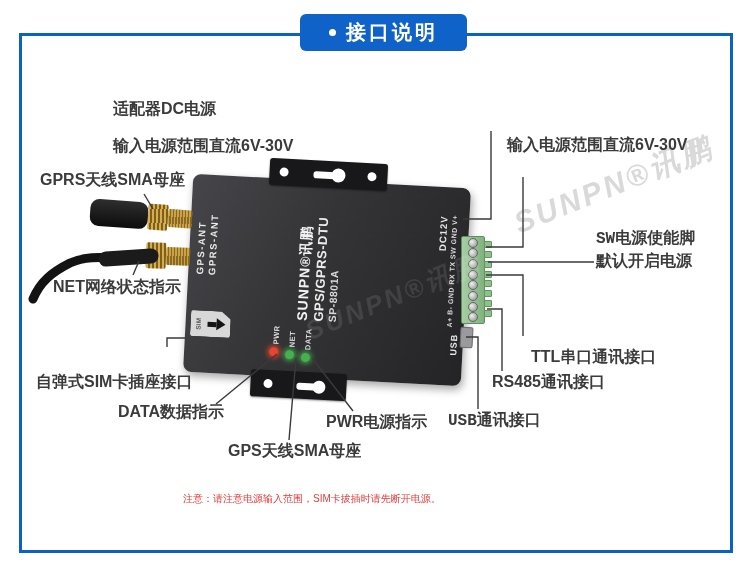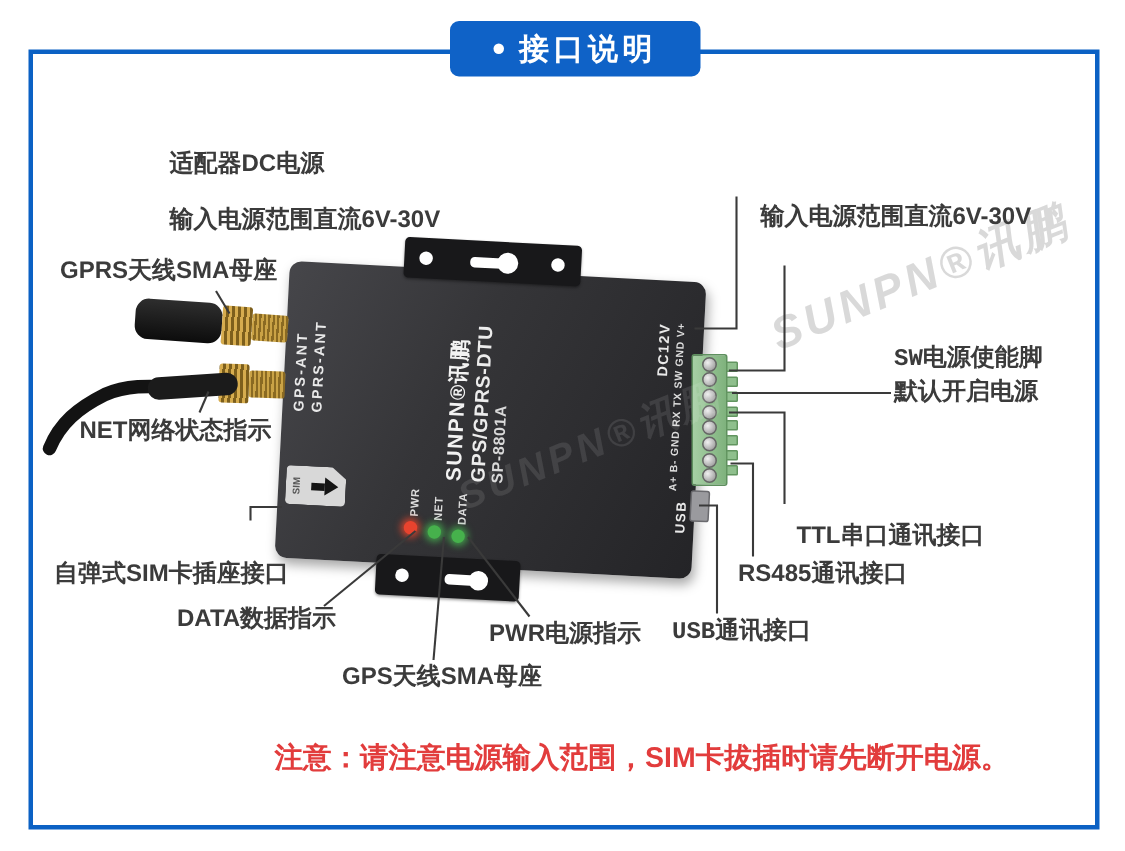--- a/index.html
+++ b/index.html
@@ -23,21 +23,21 @@
   .wm{position:absolute;z-index:3;font-weight:700;letter-spacing:3px;white-space:nowrap;
       transform:rotate(-22deg);font-style:italic;}
   .wm1{left:508px;top:165px;font-size:30px;color:rgba(185,185,185,0.55);}
   .wm2{left:300px;top:280px;font-size:26px;color:rgba(255,255,255,0.10);}
   
   .lbl{position:absolute;color:#3b3b3b;font-size:16px;font-weight:600;
        white-space:nowrap;z-index:5;}
   .lbl-row{display:flex;gap:16px;flex-direction:column;}
   .lbl-2l{line-height:22px;}
   .lbl-3l{line-height:23px;}
-  .note{position:absolute;left:183px;top:492px;font-size:19px;font-weight:700;
+  .note{position:absolute;left:183px;top:492px;font-size:10px;font-weight:400;
         white-space:nowrap;z-index:5;}
   
   .device{
     position:absolute;left:188px;top:181px;width:278px;height:198px;
     background:linear-gradient(115deg,#46464a 0%,#353538 40%,#242427 100%);
     border-radius:8px;transform:rotate(3deg);z-index:2;
     box-shadow:2px 4px 8px rgba(0,0,0,0.35);
   }
   .tab{position:absolute;background:#18181a;border-radius:3px;box-shadow:0 1px 2px rgba(0,0,0,.4);}
   .tab-top{left:76px;top:-20px;width:118px;height:27px;}

